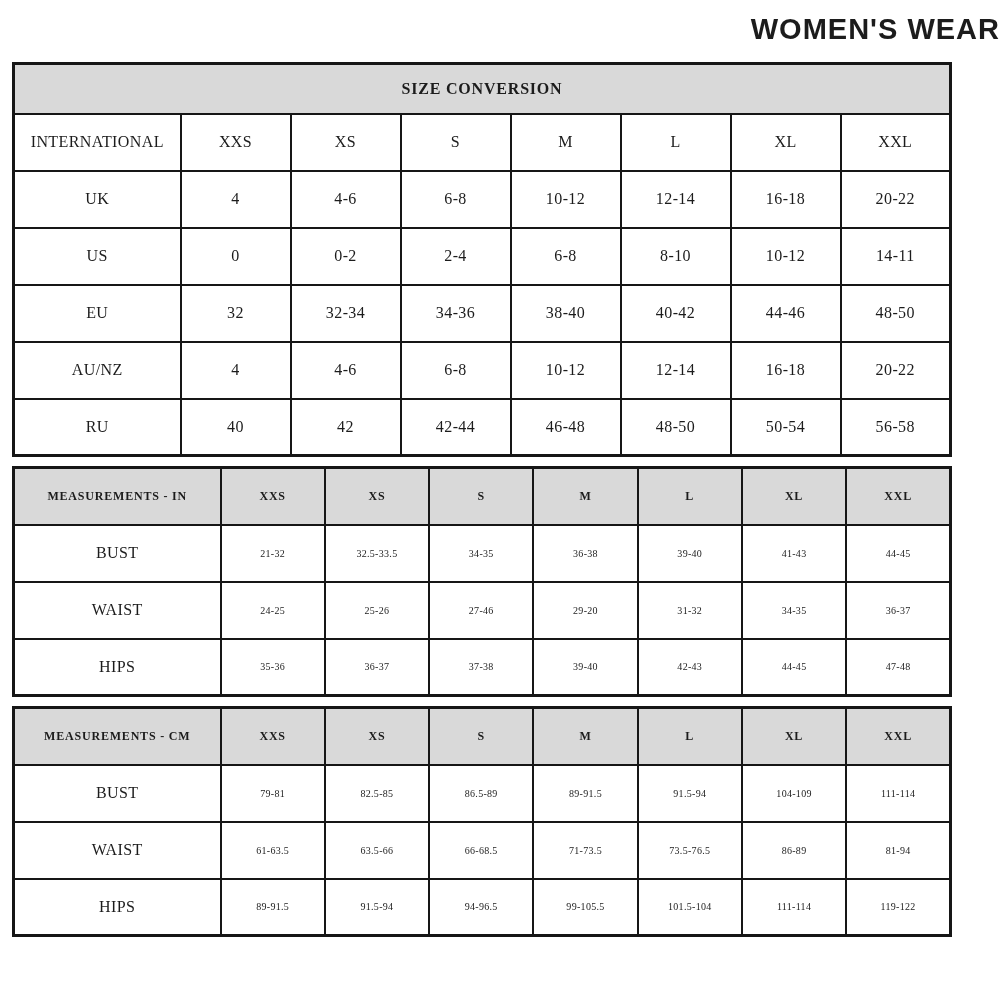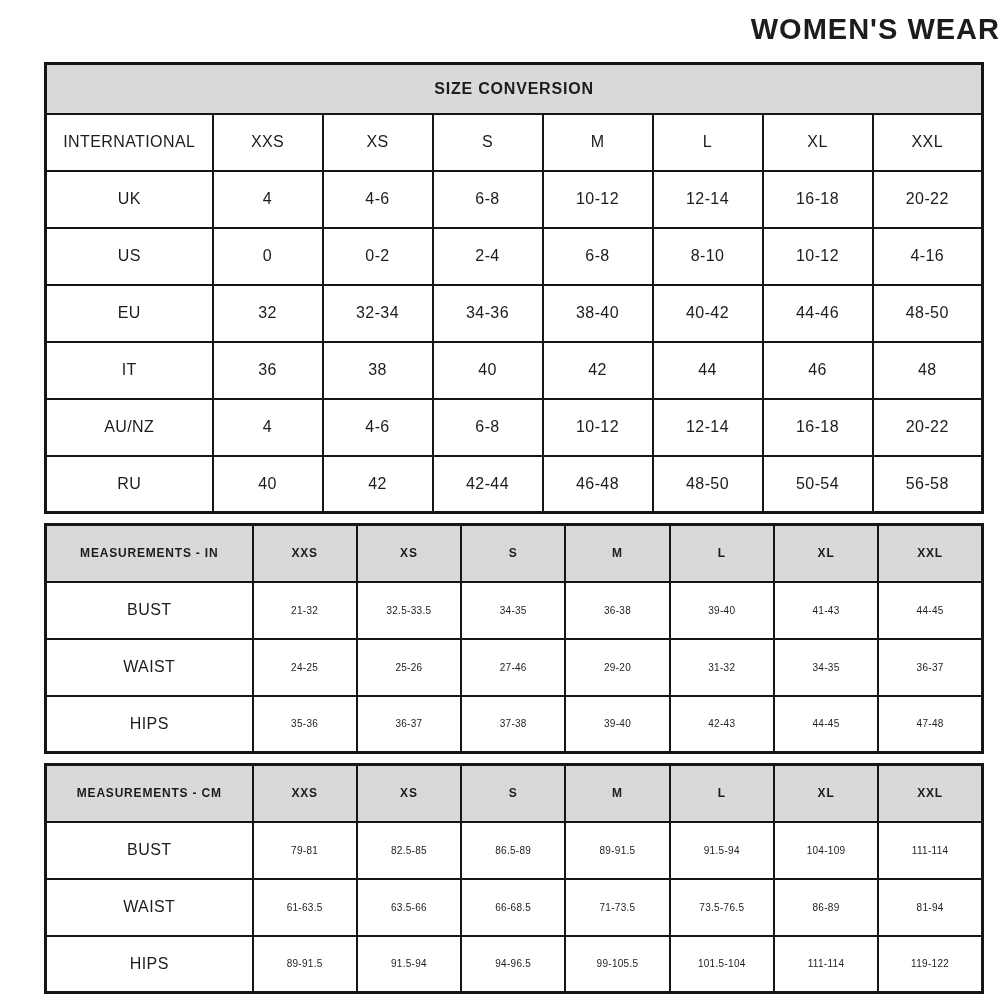--- a/index.html
+++ b/index.html
@@ -11,21 +11,21 @@
     color: #1c1c1c;
     overflow: hidden;
   }
   .page-title {
     margin: 13px 0 0 0;
     text-align: right;
     font-size: 29px;
     font-weight: 700;
     letter-spacing: 1px;
   }
-  .wrap { padding: 0 44px; }
+  .wrap { padding: 0 12px; font-family: Liberation Serif, serif; }
   table.tbl {
     border-collapse: collapse;
     table-layout: fixed;
     width: 940px;
     border: 3px solid #161616;
   }
   .tbl td {
     border: 2px solid #161616;
     text-align: center;
     vertical-align: middle;
@@ -89,41 +89,31 @@
         <td>20-22</td>
       </tr>
       <tr>
         <td>US</td>
         <td>0</td>
         <td>0-2</td>
         <td>2-4</td>
         <td>6-8</td>
         <td>8-10</td>
         <td>10-12</td>
-        <td>4-16</td>
+        <td>14-11</td>
       </tr>
       <tr>
         <td>EU</td>
         <td>32</td>
         <td>32-34</td>
         <td>34-36</td>
         <td>38-40</td>
         <td>40-42</td>
         <td>44-46</td>
         <td>48-50</td>
-      </tr>
-      <tr>
-        <td>IT</td>
-        <td>36</td>
-        <td>38</td>
-        <td>40</td>
-        <td>42</td>
-        <td>44</td>
-        <td>46</td>
-        <td>48</td>
       </tr>
       <tr>
         <td>AU/NZ</td>
         <td>4</td>
         <td>4-6</td>
         <td>6-8</td>
         <td>10-12</td>
         <td>12-14</td>
         <td>16-18</td>
         <td>20-22</td>

